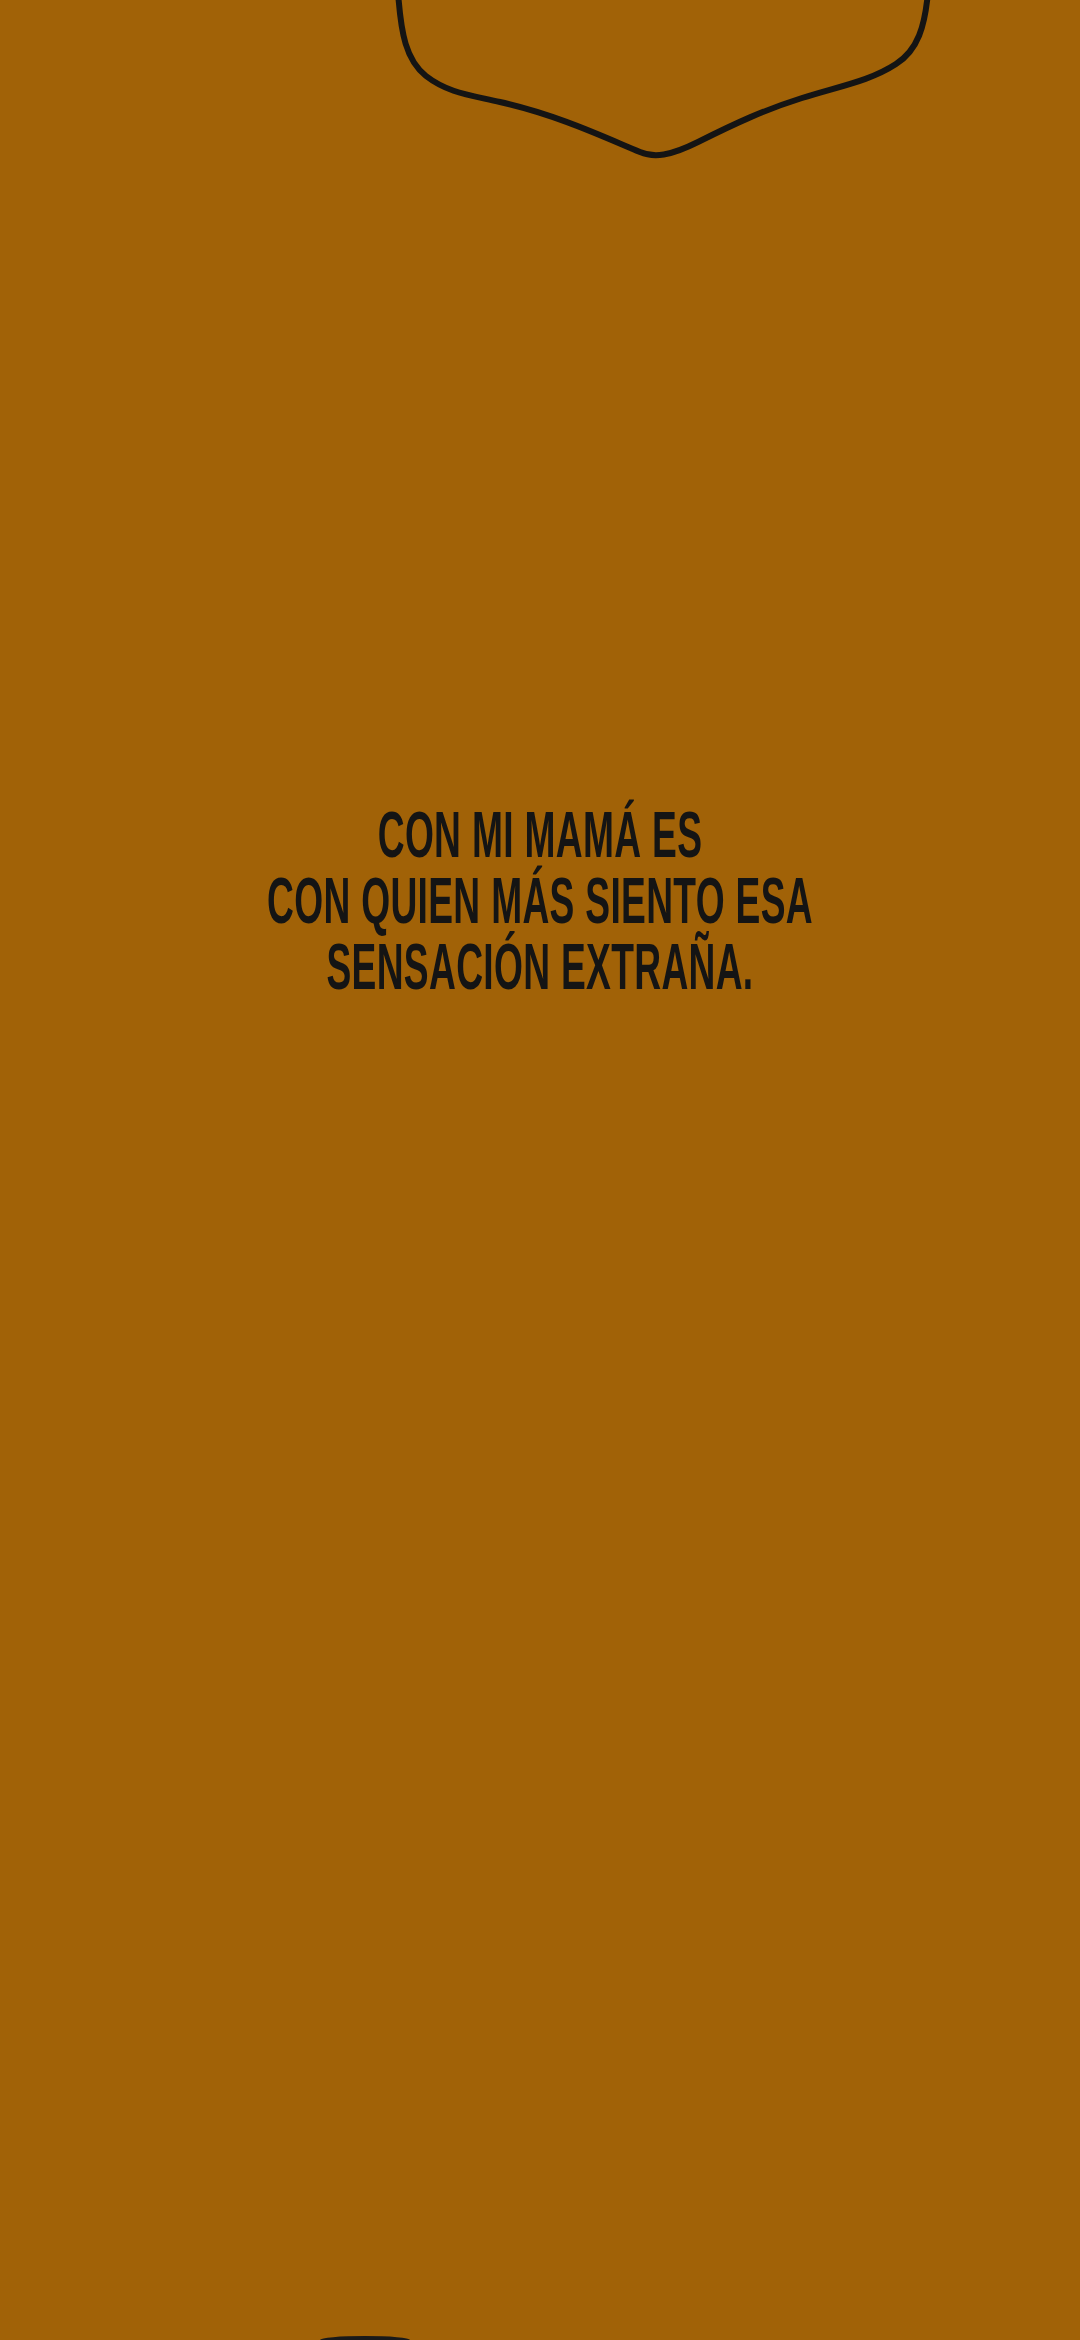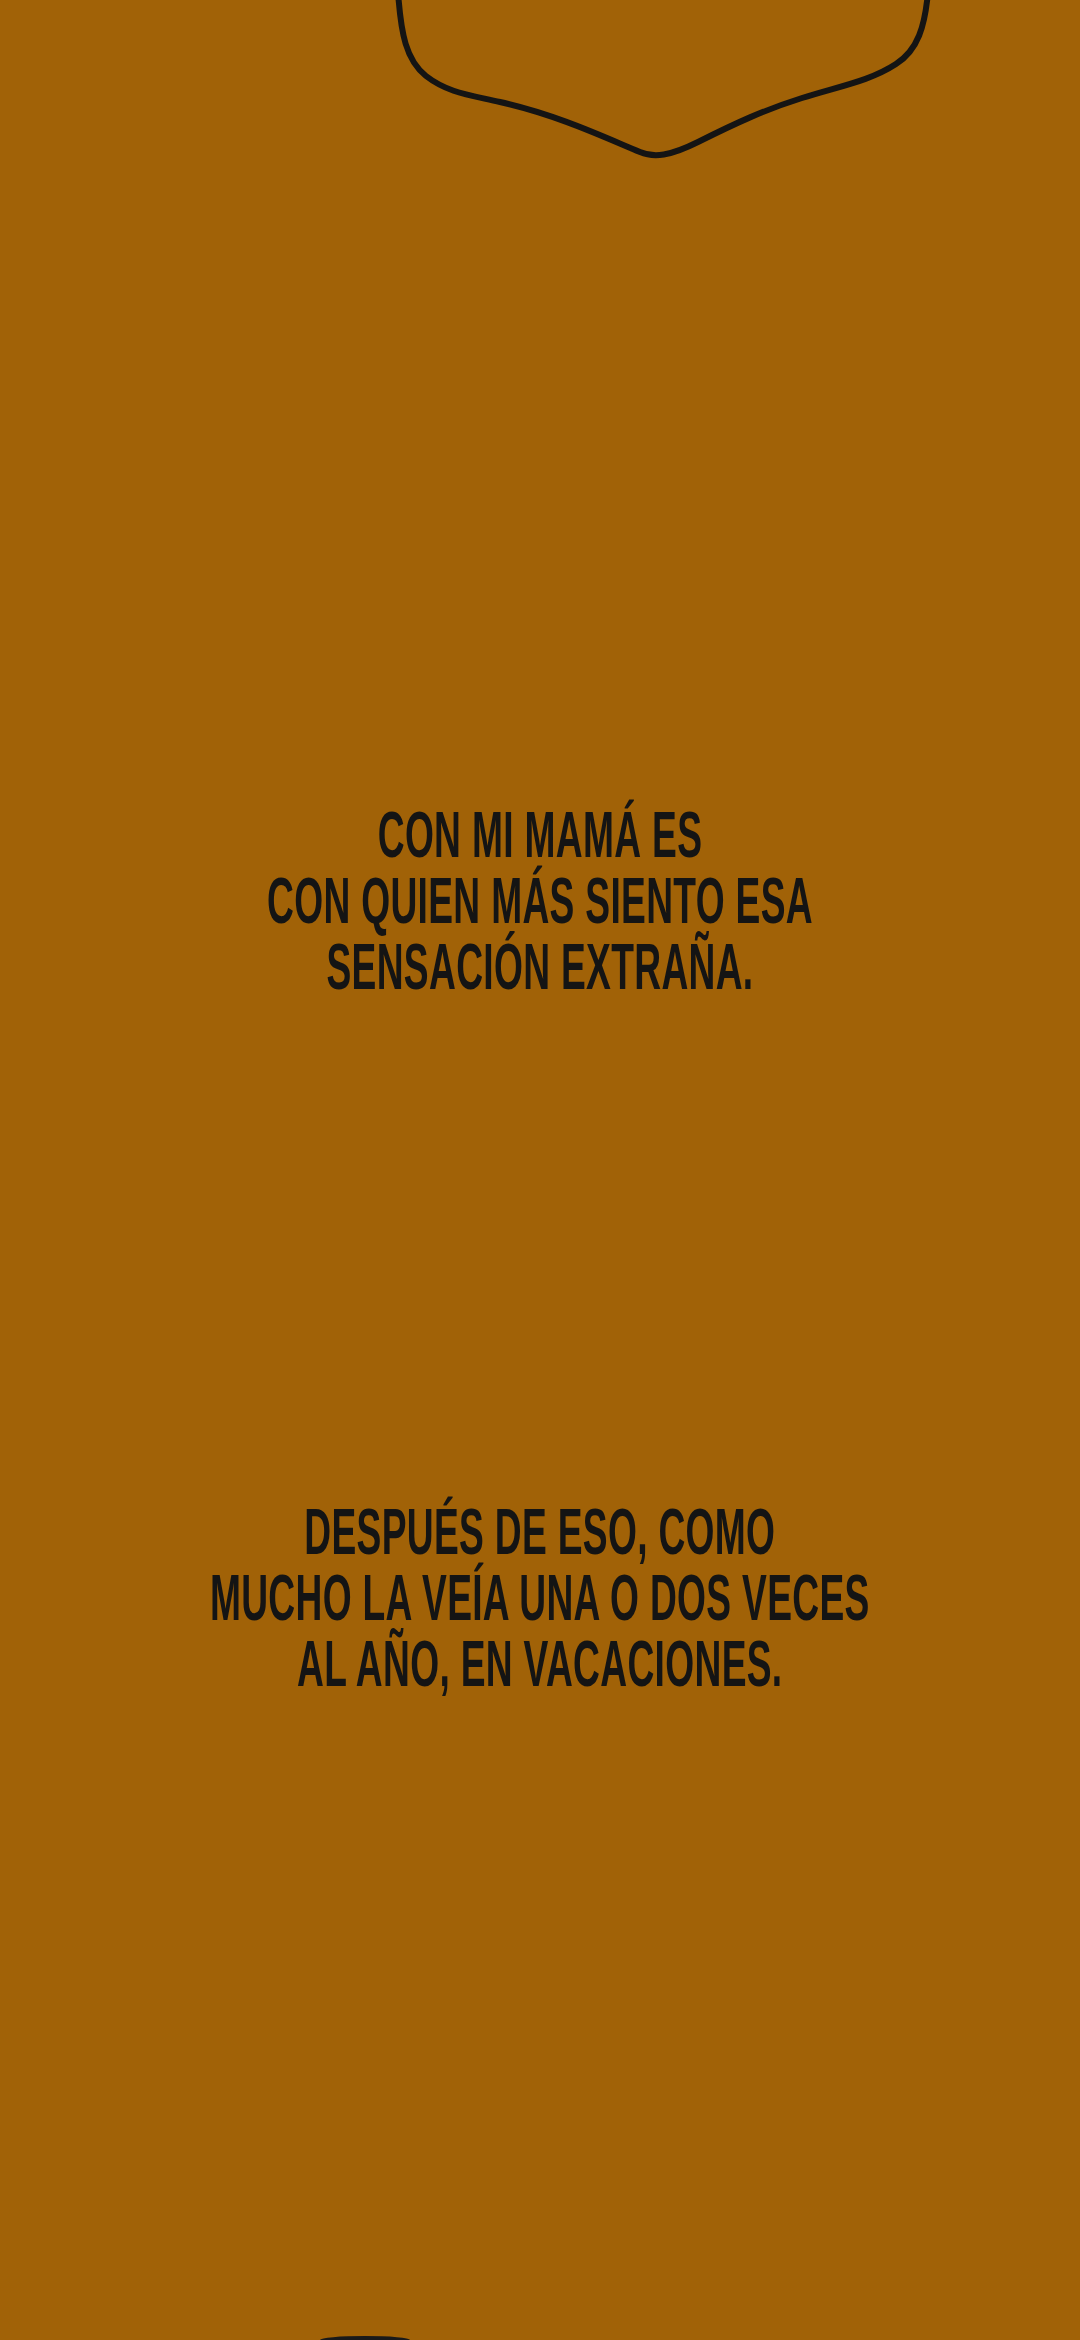--- a/index.html
+++ b/index.html
@@ -74,23 +74,16 @@
 
   <div class="tblock" style="top:801px">
     <div class="tinner">
       <span class="tline">CON MI MAMÁ ES</span>
       <span class="tline">CON QUIEN MÁS SIENTO ESA</span>
       <span class="tline">SENSACIÓN EXTRAÑA.</span>
     </div>
   </div>
 
 
-  <div class="tblock" style="top:1498px">
-    <div class="tinner">
-      <span class="tline">DESPUÉS DE ESO, COMO</span>
-      <span class="tline">MUCHO LA VEÍA UNA O DOS VECES</span>
-      <span class="tline">AL AÑO, EN VACACIONES.</span>
-    </div>
-  </div>
 
   <div class="bottom-sliver"></div>
 
 </div>
 
 </body></html>

